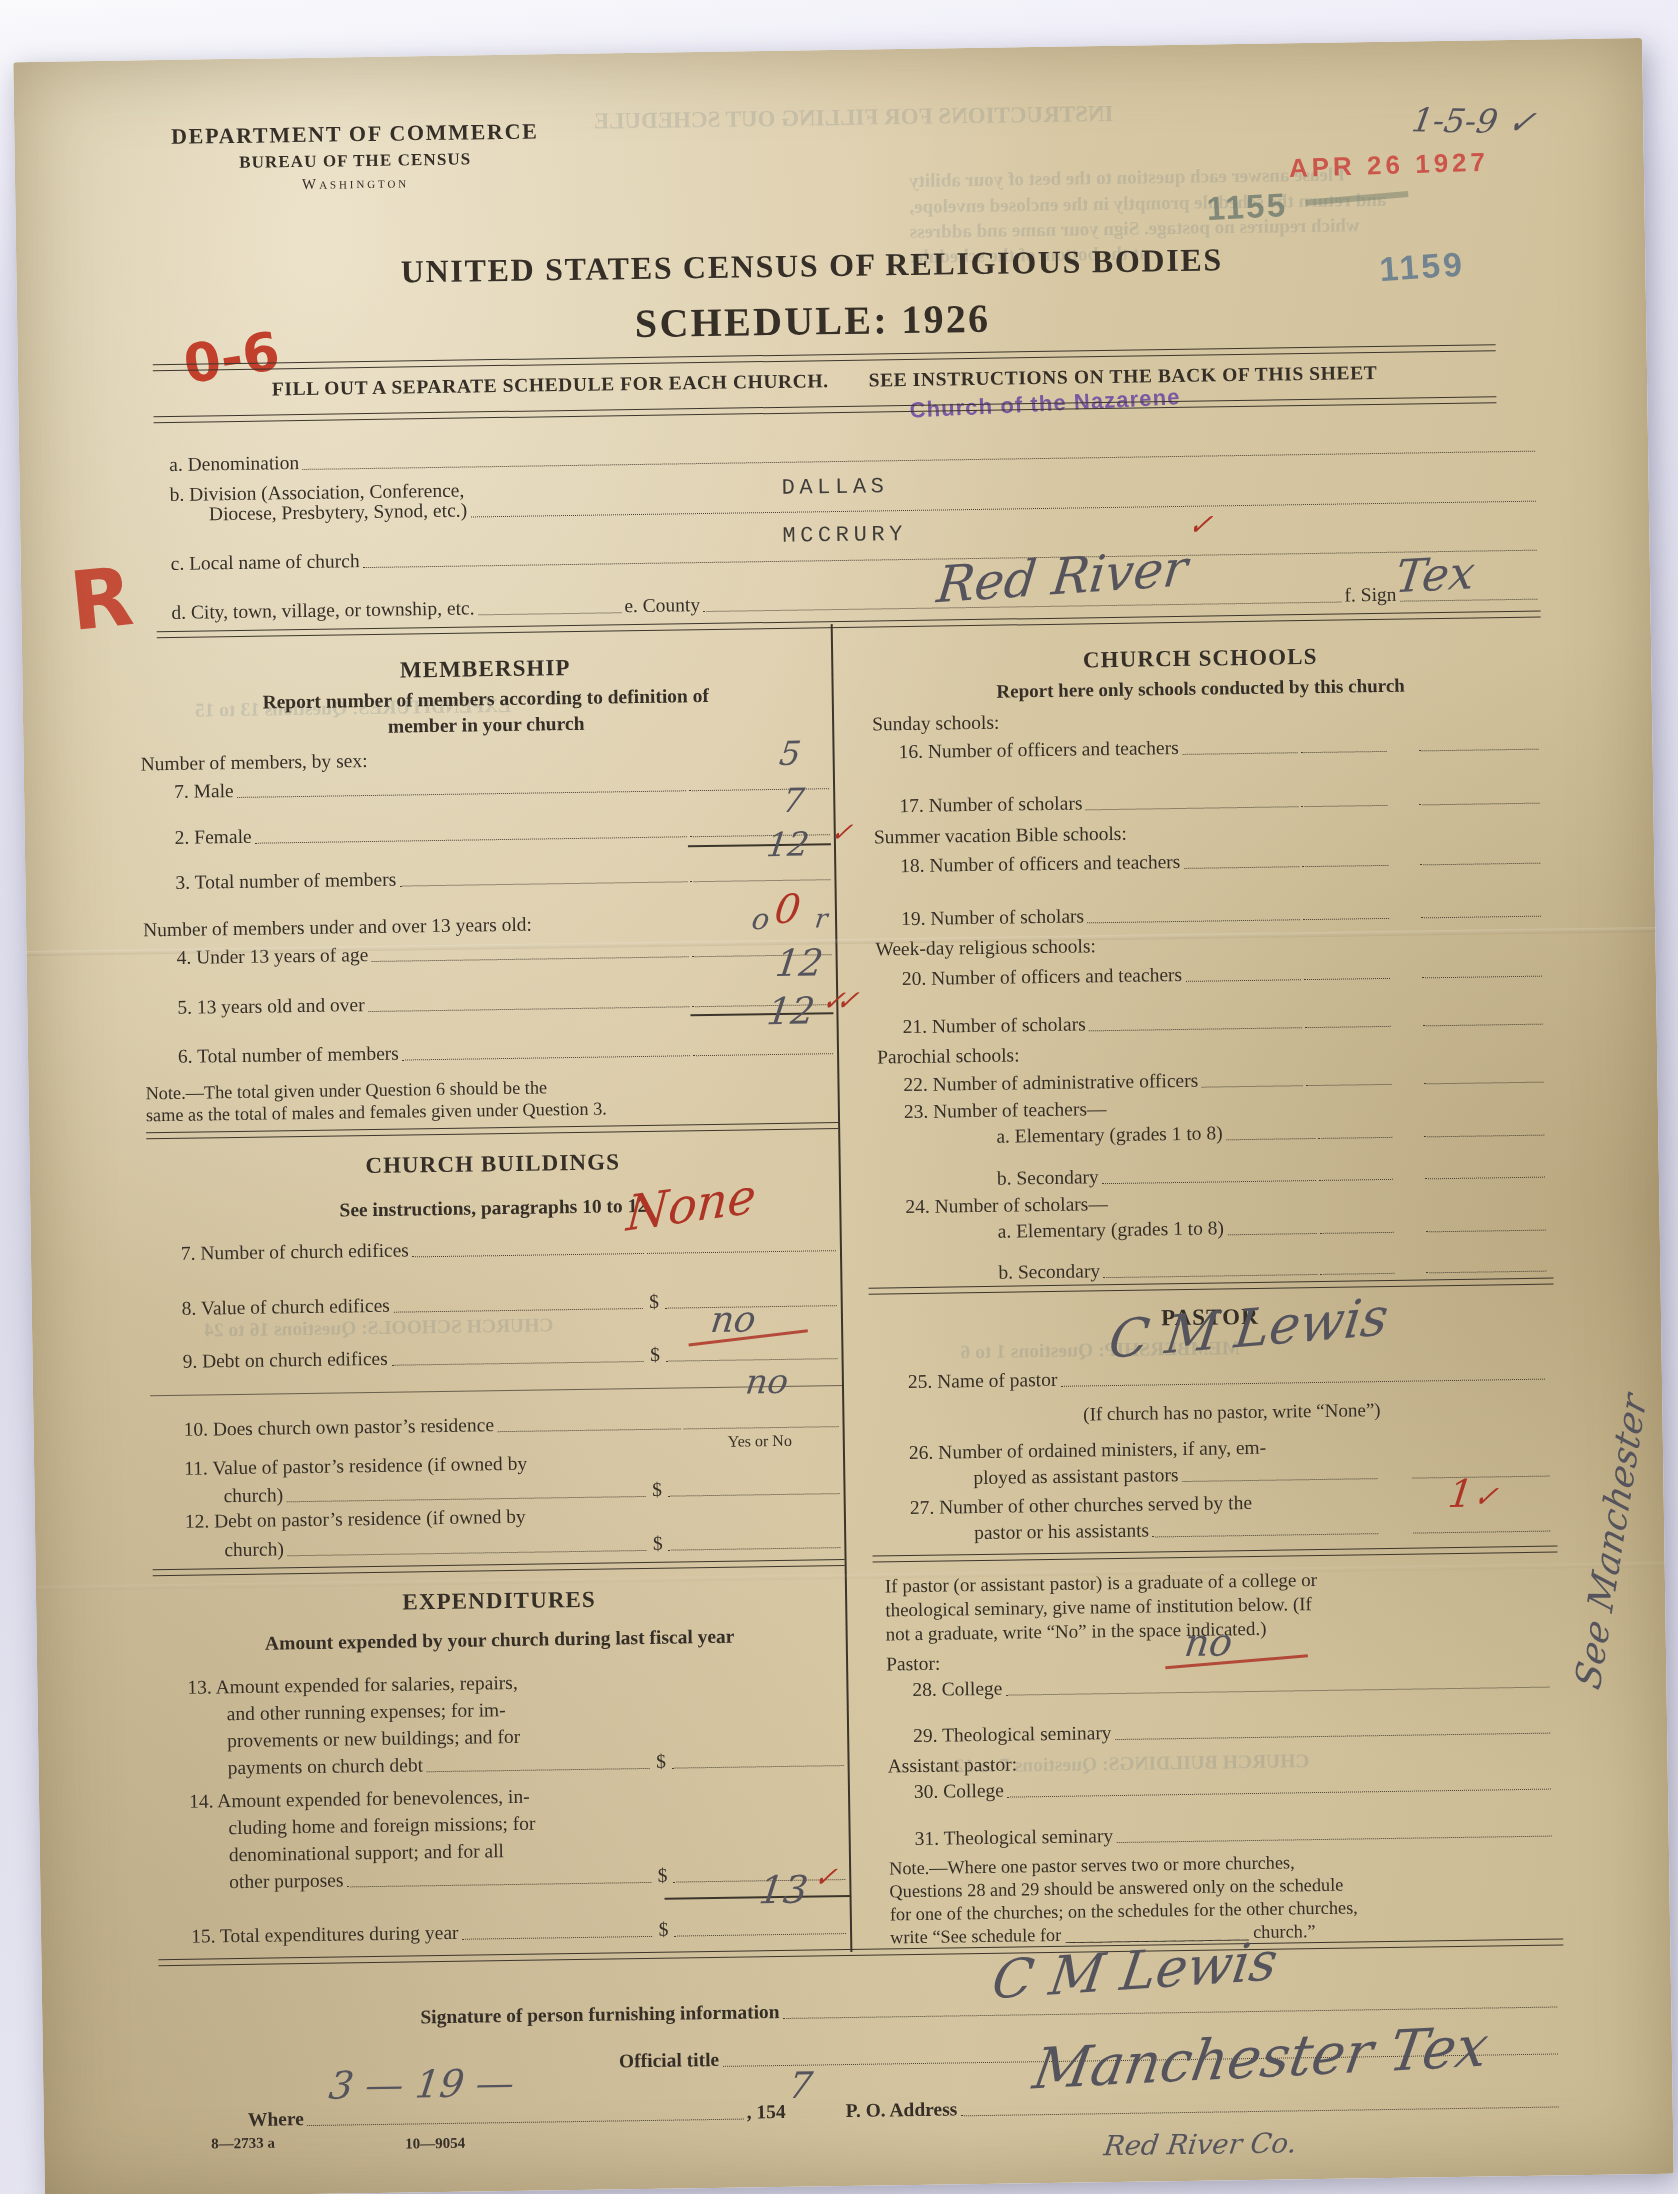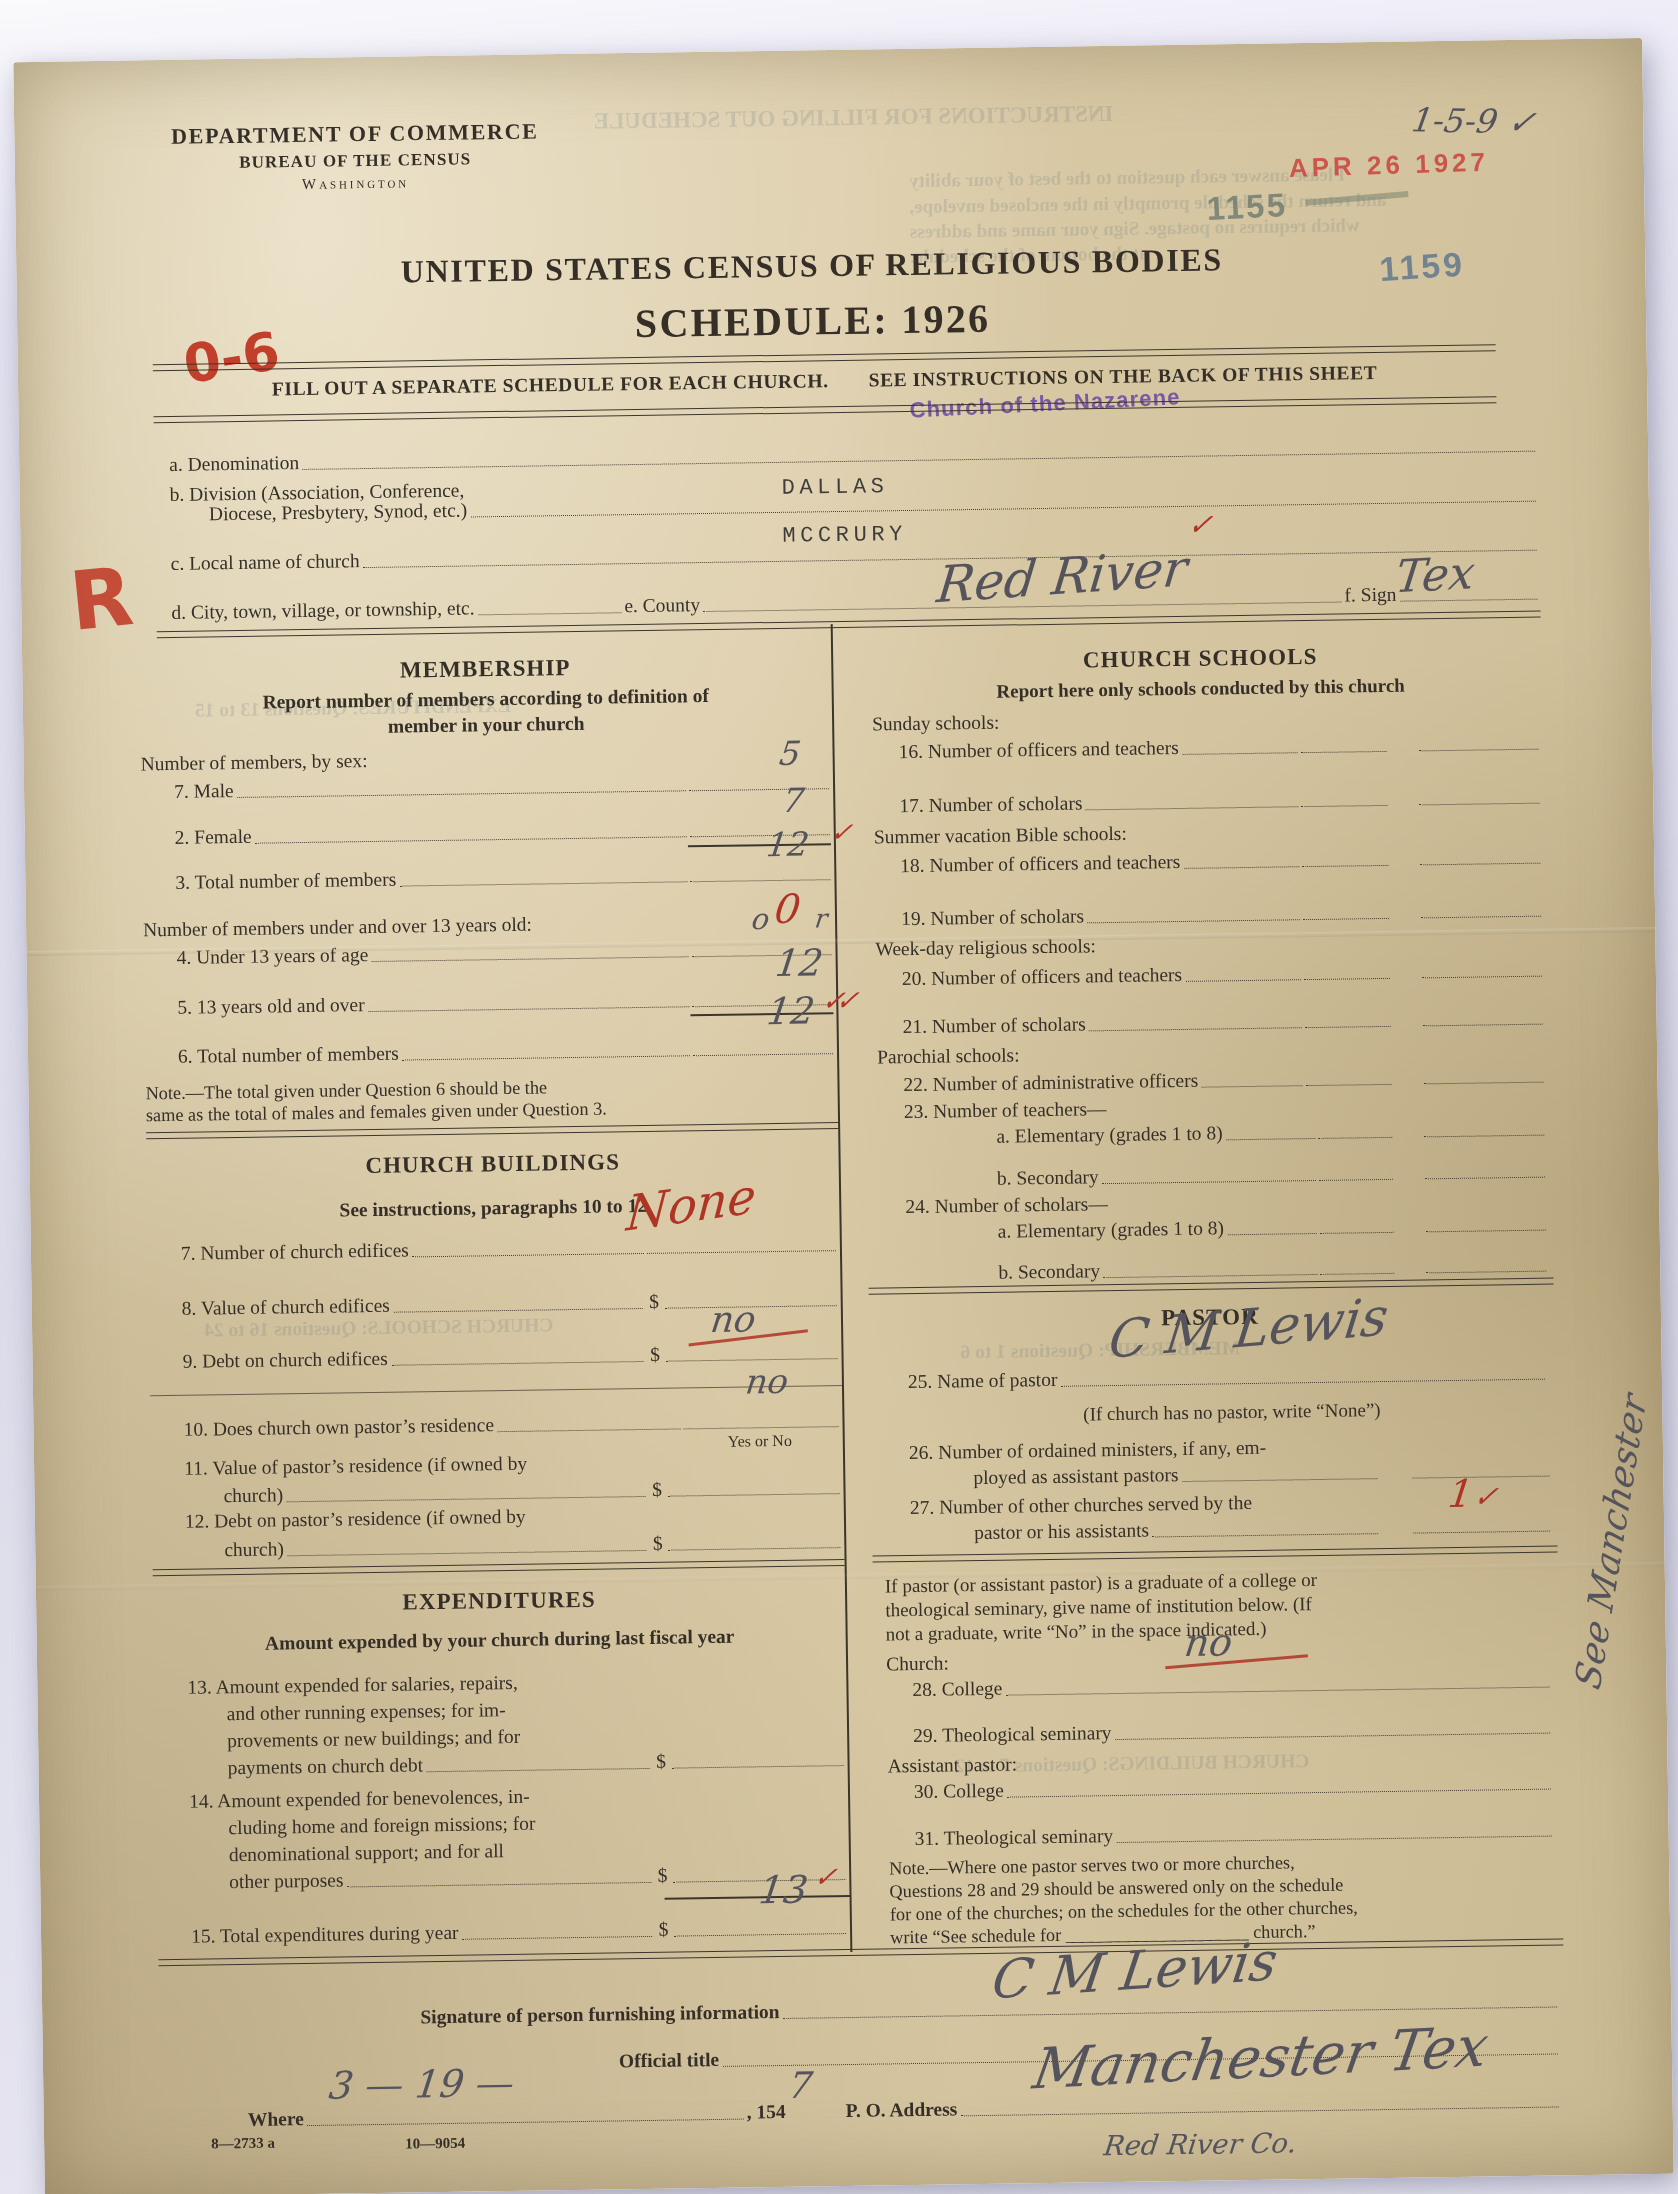--- a/index.html
+++ b/index.html
@@ -360,21 +360,21 @@
       <span class="blank gap" style="width:137px;"></span>
   </div>
   <div class="hand red" style="left:1414px;top:1431px;font-size:38px;">1</div>
   <div class="hand red" style="left:1439px;top:1439px;font-size:29px;">✓</div>
 
   <div class="drule" style="left:837px;width:685px;top:1506px;"></div>
   <div class="abs" style="left:849px;top:1526px;font-size:19px;">If pastor (or assistant pastor) is a graduate of a college or</div>
   <div class="abs" style="left:849px;top:1550px;font-size:19px;">theological seminary, give name of institution below.  (If</div>
   <div class="abs" style="left:849px;top:1574px;font-size:19px;">not a graduate, write “No” in the space indicated.)</div>
 
-  <div class="abs" style="left:849px;top:1604px;font-size:19.5px;">Church:</div>
+  <div class="abs" style="left:849px;top:1604px;font-size:19.5px;">Pastor:</div>
   <div class="row" style="left:875px;top:1630px;width:640px;">
     <span class="lab">28. College</span>
       <span class="lead"></span>
   </div>
   <div class="hand" style="left:1148px;top:1576px;font-size:38px;">no</div>
   <div class="srule" style="left:1128px;top:1616px;width:143px;height:3.4px;background:#ae3426;transform:rotate(-4deg);opacity:.85;"></div>
 
   <div class="row" style="left:875px;top:1676px;width:640px;">
     <span class="lab">29. Theological seminary</span>
       <span class="lead"></span>

